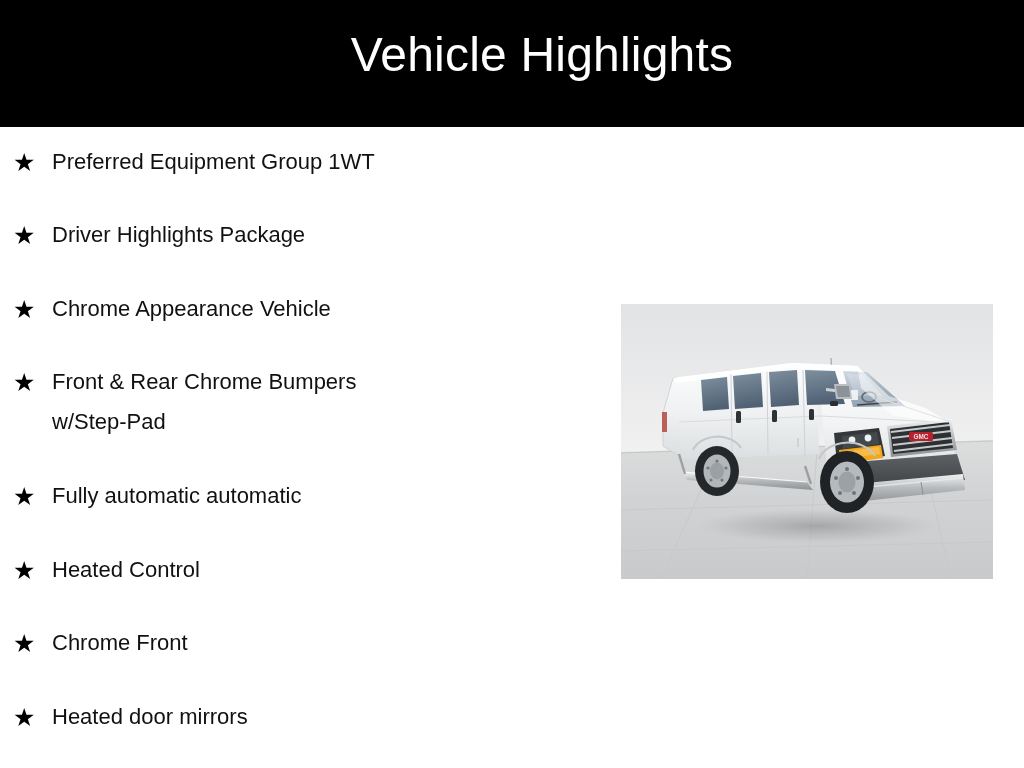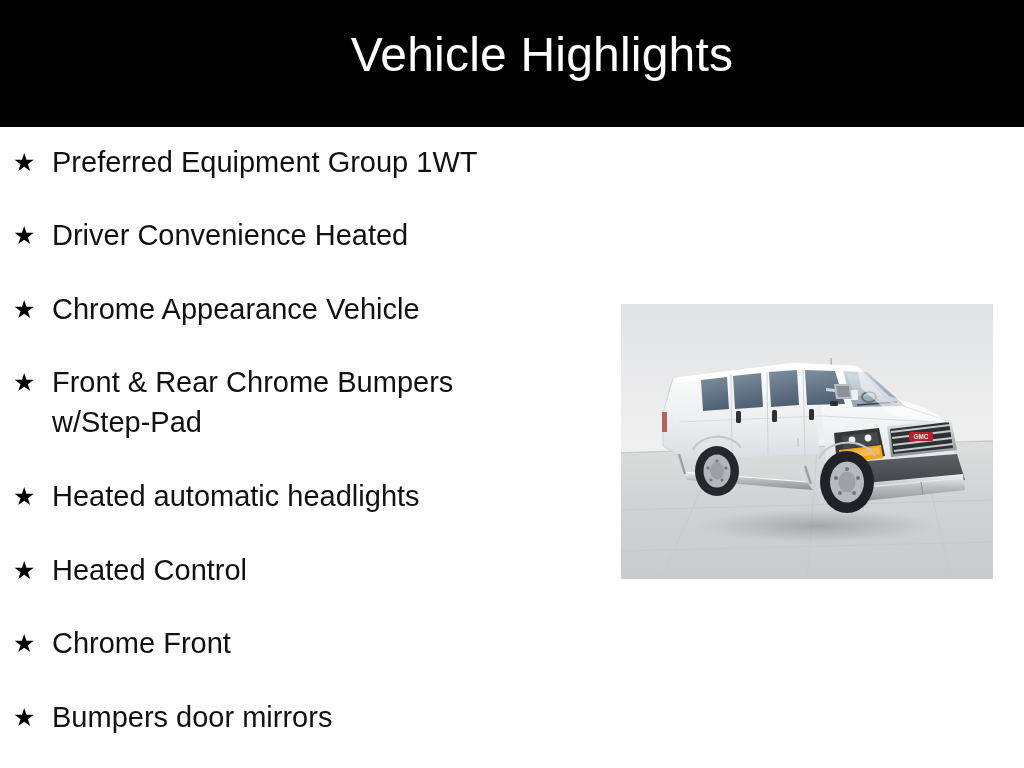--- a/index.html
+++ b/index.html
@@ -62,21 +62,21 @@
   .bullet-star {
     width: 39px;
     flex: 0 0 39px;
     font-size: 25px;
     line-height: 40px;
     text-align: left;
     color: #000000;
   }
   .highlight-label {
     flex: 1 1 auto;
-    font-size: 29px;
+    font-size: 22px;
     line-height: 40px;
     white-space: pre-line;
     color: #111111;
   }
 
   
   .item-0 { top: 15px; }
   .item-1 { top: 88px; }
   .item-2 { top: 162px; }
   .item-3 { top: 235px; }
@@ -106,52 +106,52 @@
 
 <ul id="highlights-list">
 
   <li class="highlight-item item-0">
     <span class="bullet-star">★</span>
     <span class="highlight-label">Preferred Equipment Group 1WT</span>
   </li>
 
   <li class="highlight-item item-1">
     <span class="bullet-star">★</span>
-    <span class="highlight-label">Driver Convenience Heated</span>
+    <span class="highlight-label">Driver Highlights Package</span>
   </li>
 
   <li class="highlight-item item-2">
     <span class="bullet-star">★</span>
     <span class="highlight-label">Chrome Appearance Vehicle</span>
   </li>
 
   <li class="highlight-item item-3">
     <span class="bullet-star">★</span>
     <span class="highlight-label">Front &amp; Rear Chrome Bumpers
 w/Step-Pad</span>
   </li>
 
   <li class="highlight-item item-4">
     <span class="bullet-star">★</span>
-    <span class="highlight-label">Heated automatic headlights</span>
+    <span class="highlight-label">Fully automatic automatic</span>
   </li>
 
   <li class="highlight-item item-5">
     <span class="bullet-star">★</span>
     <span class="highlight-label">Heated Control</span>
   </li>
 
   <li class="highlight-item item-6">
     <span class="bullet-star">★</span>
     <span class="highlight-label">Chrome Front</span>
   </li>
 
   <li class="highlight-item item-7">
     <span class="bullet-star">★</span>
-    <span class="highlight-label">Bumpers door mirrors</span>
+    <span class="highlight-label">Heated door mirrors</span>
   </li>
 
 </ul>
 
 <div id="vehicle-photo">
   <svg width="372" height="275" viewBox="0 0 372 275" xmlns="http://www.w3.org/2000/svg">
     <defs>
       <linearGradient id="bgGrad" x1="0" y1="0" x2="0" y2="1">
         <stop offset="0%" stop-color="#e2e3e4"></stop>
         <stop offset="55%" stop-color="#f1f1f2"></stop>

